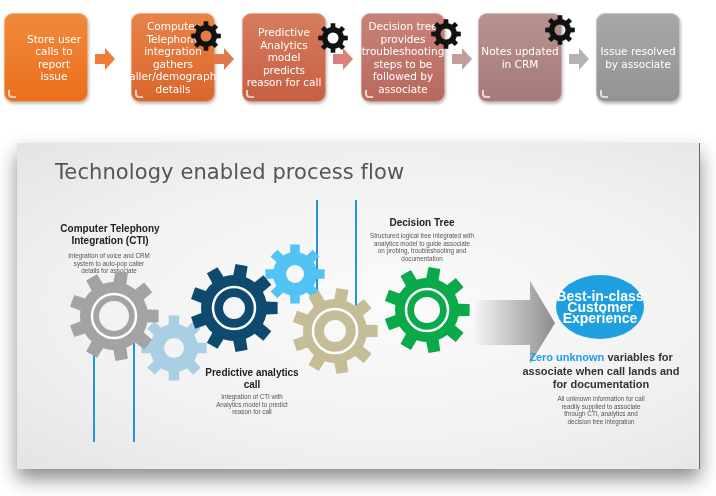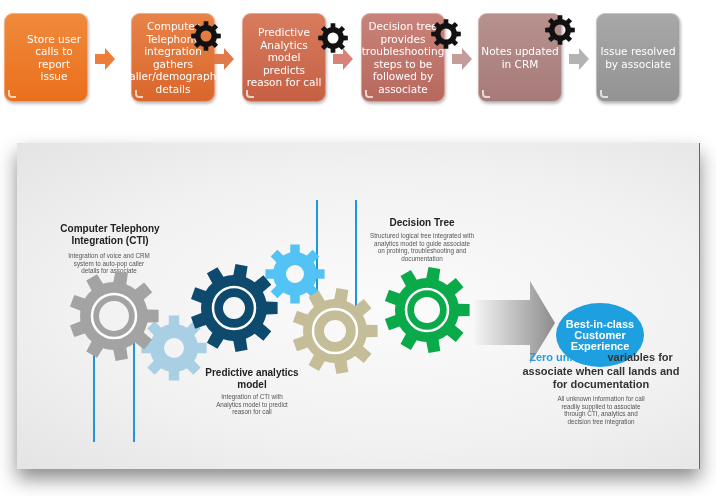--- a/index.html
+++ b/index.html
@@ -19,22 +19,22 @@
   
   .slide { position:absolute; left:17px; top:143px; width:682px; height:326px;
            background: radial-gradient(ellipse at 55% 50%, #fbfbfb 0%, #f1f1f1 60%, #e4e4e4 100%);
            box-shadow: 0 10px 18px rgba(0,0,0,0.45); border-right:1px solid #666; }
   .slide-title { position:absolute; left:38px; top:17px; font-family:"DejaVu Sans", sans-serif; font-size:21px; color:#555; letter-spacing:0.1px; }
   .hdr { position:absolute; font-weight:bold; color:#222; font-size:10px; line-height:12px; text-align:center; }
   .desc { position:absolute; color:#555; font-size:6.3px; line-height:7.5px; text-align:center; }
   .vline { position:absolute; width:2px; background:#2196d8; }
   .zero { position:absolute; left:504px; top:208px; width:160px; text-align:center; font-weight:bold; font-size:11px; line-height:13.5px; color:#333; }
   .zero .hl { color:#1ea0e2;margin-top:41px; }
-  .oval { position:absolute; left:539px; top:160px; width:88px; height:64px; border-radius:50%; background:#1d9fe0;
-          color:#fff; font-weight:bold; font-size:11px; line-height:11px; display:flex; align-items:center; justify-content:center; text-align:center; }
+  .oval { position:absolute; left:539px; top:132px; width:88px; height:64px; border-radius:50%; background:#1d9fe0;
+          color:#fff; font-weight:bold; font-size:14px; line-height:11px; display:flex; align-items:center; justify-content:center; text-align:center; }
 </style>
 </head>
 <body>
 
 <div>
   <div class="step" style="left:4px;background:linear-gradient(#f08a3c,#ea6f1c);padding-left:19px;">
     <span>Store user calls to report issue</span>
   </div>
   <div class="arrow" style="left:95px;">
       <svg width="20" height="22">
@@ -98,33 +98,34 @@
       </g>
     </svg>
   <svg class="gear-sm" style="left:544px;top:14px;" viewBox="-16 -16 32 32">
       <g class="gsm">
         <path d="M10.2 -4.2 L10.7 -2.4 L14.8 -2.3 L14.8 2.3 L10.7 2.4 L10.2 4.2 L9.3 5.9 L12.1 8.8 L8.8 12.1 L5.9 9.3 L4.2 10.2 L2.4 10.7 L2.3 14.8 L-2.3 14.8 L-2.4 10.7 L-4.2 10.2 L-5.9 9.3 L-8.8 12.1 L-12.1 8.8 L-9.3 5.9 L-10.2 4.2 L-10.7 2.4 L-14.8 2.3 L-14.8 -2.3 L-10.7 -2.4 L-10.2 -4.2 L-9.3 -5.9 L-12.1 -8.8 L-8.8 -12.1 L-5.9 -9.3 L-4.2 -10.2 L-2.4 -10.7 L-2.3 -14.8 L2.3 -14.8 L2.4 -10.7 L4.2 -10.2 L5.9 -9.3 L8.8 -12.1 L12.1 -8.8 L9.3 -5.9 Z M5.5 0 A5.5 5.5 0 1 0 -5.5 0 A5.5 5.5 0 1 0 5.5 0 Z" fill="#111111" fill-rule="evenodd"></path>
       </g>
     </svg>
 </div>
 
 <div class="slide">
+  <div class="slide-title">Technology enabled process flow</div>
 
   <div class="vline" style="left:299px;top:57px;height:125px;"></div>
   <div class="vline" style="left:338px;top:57px;height:125px;"></div>
   <div class="vline" style="left:76px;top:175px;height:124px;"></div>
   <div class="vline" style="left:116px;top:175px;height:124px;"></div>
 
   <div class="hdr" style="left:28px;top:80px;width:130px;">Computer Telephony Integration (CTI)</div>
   <div class="desc" style="left:48px;top:109px;width:88px;">Integration of voice and CRM system to auto-pop caller details for associate</div>
 
   <div class="hdr" style="left:350px;top:74px;width:110px;">Decision Tree</div>
   <div class="desc" style="left:353px;top:89px;width:104px;">Structured logical tree integrated with analytics model to guide associate on probing, troubleshooting and documentation</div>
 
-  <div class="hdr" style="left:180px;top:224px;width:110px;">Predictive analytics model</div>
+  <div class="hdr" style="left:180px;top:224px;width:110px;">Predictive analytics call</div>
   <div class="desc" style="left:195px;top:250px;width:80px;">Integration of CTI with Analytics model to predict reason for call</div>
 
   <svg id="gears" width="682" height="326" style="position:absolute;left:0;top:0;" viewBox="0 0 682 326">
     <g id="g-lightblue">
         <path d="M179.2 195.8 L180.4 199.8 L189.6 199.8 L189.6 210.2 L180.4 210.2 L179.2 214.2 L177.3 217.9 L183.7 224.4 L176.4 231.7 L169.9 225.3 L166.2 227.2 L162.2 228.4 L162.2 237.6 L151.8 237.6 L151.8 228.4 L147.8 227.2 L144.1 225.3 L137.6 231.7 L130.3 224.4 L136.7 217.9 L134.8 214.2 L133.6 210.2 L124.4 210.2 L124.4 199.8 L133.6 199.8 L134.8 195.8 L136.7 192.1 L130.3 185.6 L137.6 178.3 L144.1 184.7 L147.8 182.8 L151.8 181.6 L151.8 172.4 L162.2 172.4 L162.2 181.6 L166.2 182.8 L169.9 184.7 L176.4 178.3 L183.7 185.6 L177.3 192.1 Z M167 205 A10 10 0 1 0 147 205 A10 10 0 1 0 167 205 Z" fill="#a8cfe3" fill-rule="evenodd"></path>
       </g>
     <g id="g-cti">
         <path d="M128.9 161.4 L130.4 166.4 L141.6 166.7 L141.6 179.3 L130.4 179.6 L128.9 184.6 L126.8 189.4 L135.2 196.8 L127.1 206.4 L118.3 199.5 L114.0 202.4 L109.3 204.7 L110.9 215.8 L98.6 218.0 L96.3 207.0 L91.1 206.5 L86.0 205.2 L80.1 214.7 L69.3 208.5 L74.6 198.6 L71.0 194.9 L67.9 190.6 L57.3 194.1 L53.0 182.4 L63.4 178.2 L63.0 173.0 L63.4 167.8 L53.0 163.6 L57.3 151.9 L67.9 155.4 L71.0 151.1 L74.6 147.4 L69.3 137.5 L80.1 131.3 L86.0 140.8 L91.1 139.5 L96.3 139.0 L98.6 128.0 L110.9 130.2 L109.3 141.3 L114.0 143.6 L118.3 146.5 L127.1 139.6 L135.2 149.2 L126.8 156.6 Z M112 173 A15 15 0 1 0 82 173 A15 15 0 1 0 112 173 Z" fill="#a3a3a3" fill-rule="evenodd"></path>
         <circle cx="97" cy="173" r="22" fill="none" stroke="#ffffff" stroke-width="2.5"></circle>
       </g>

